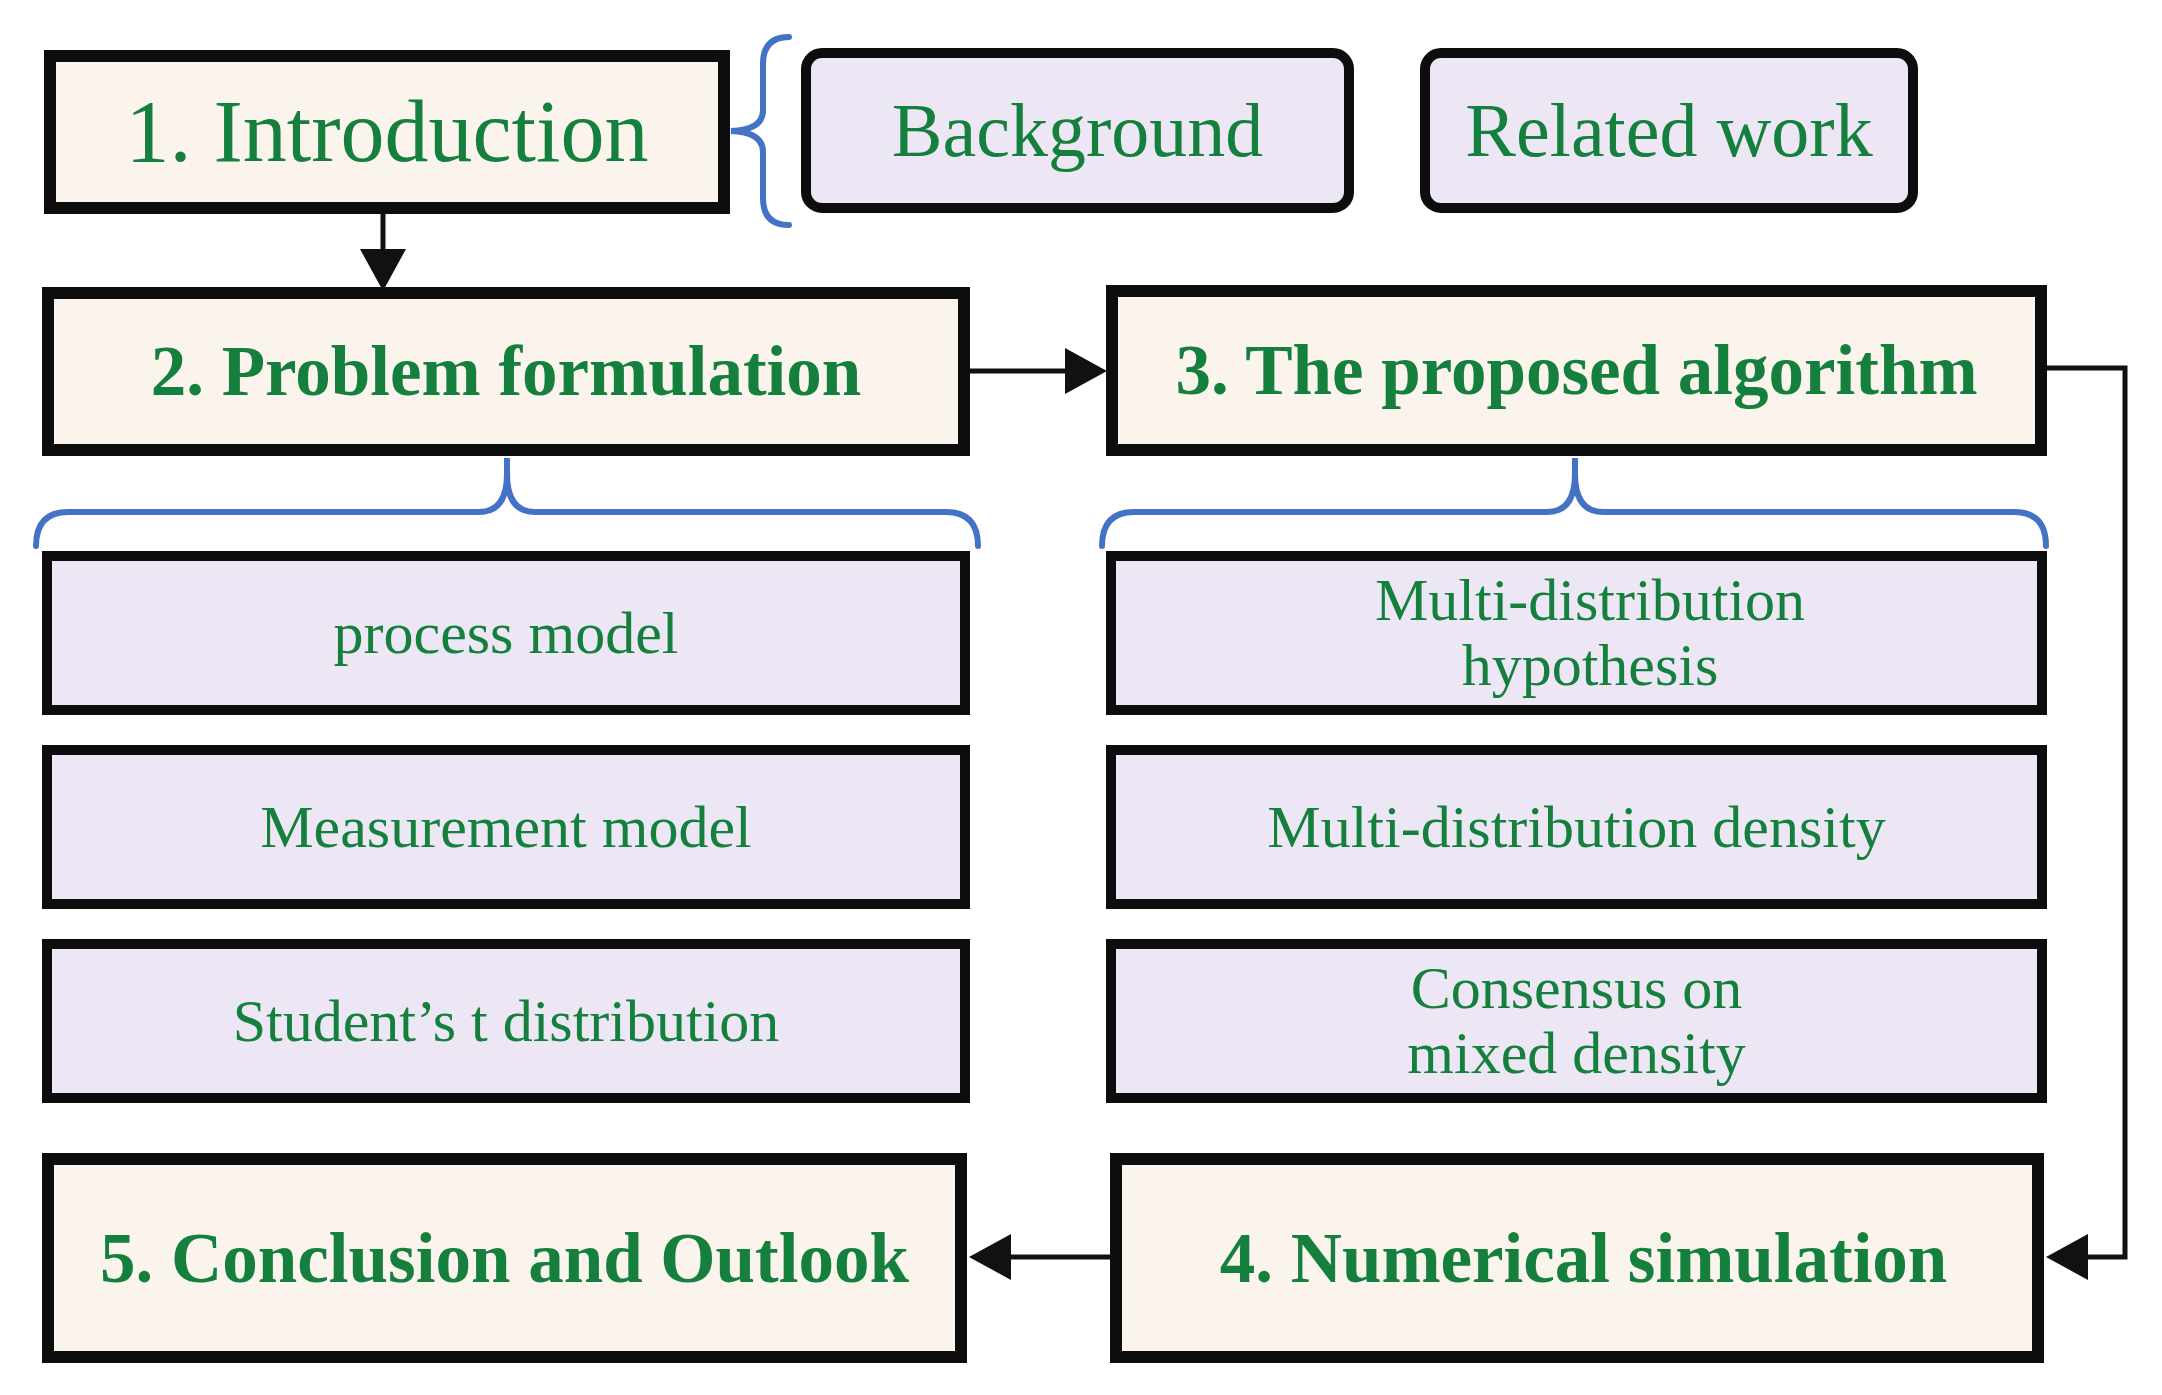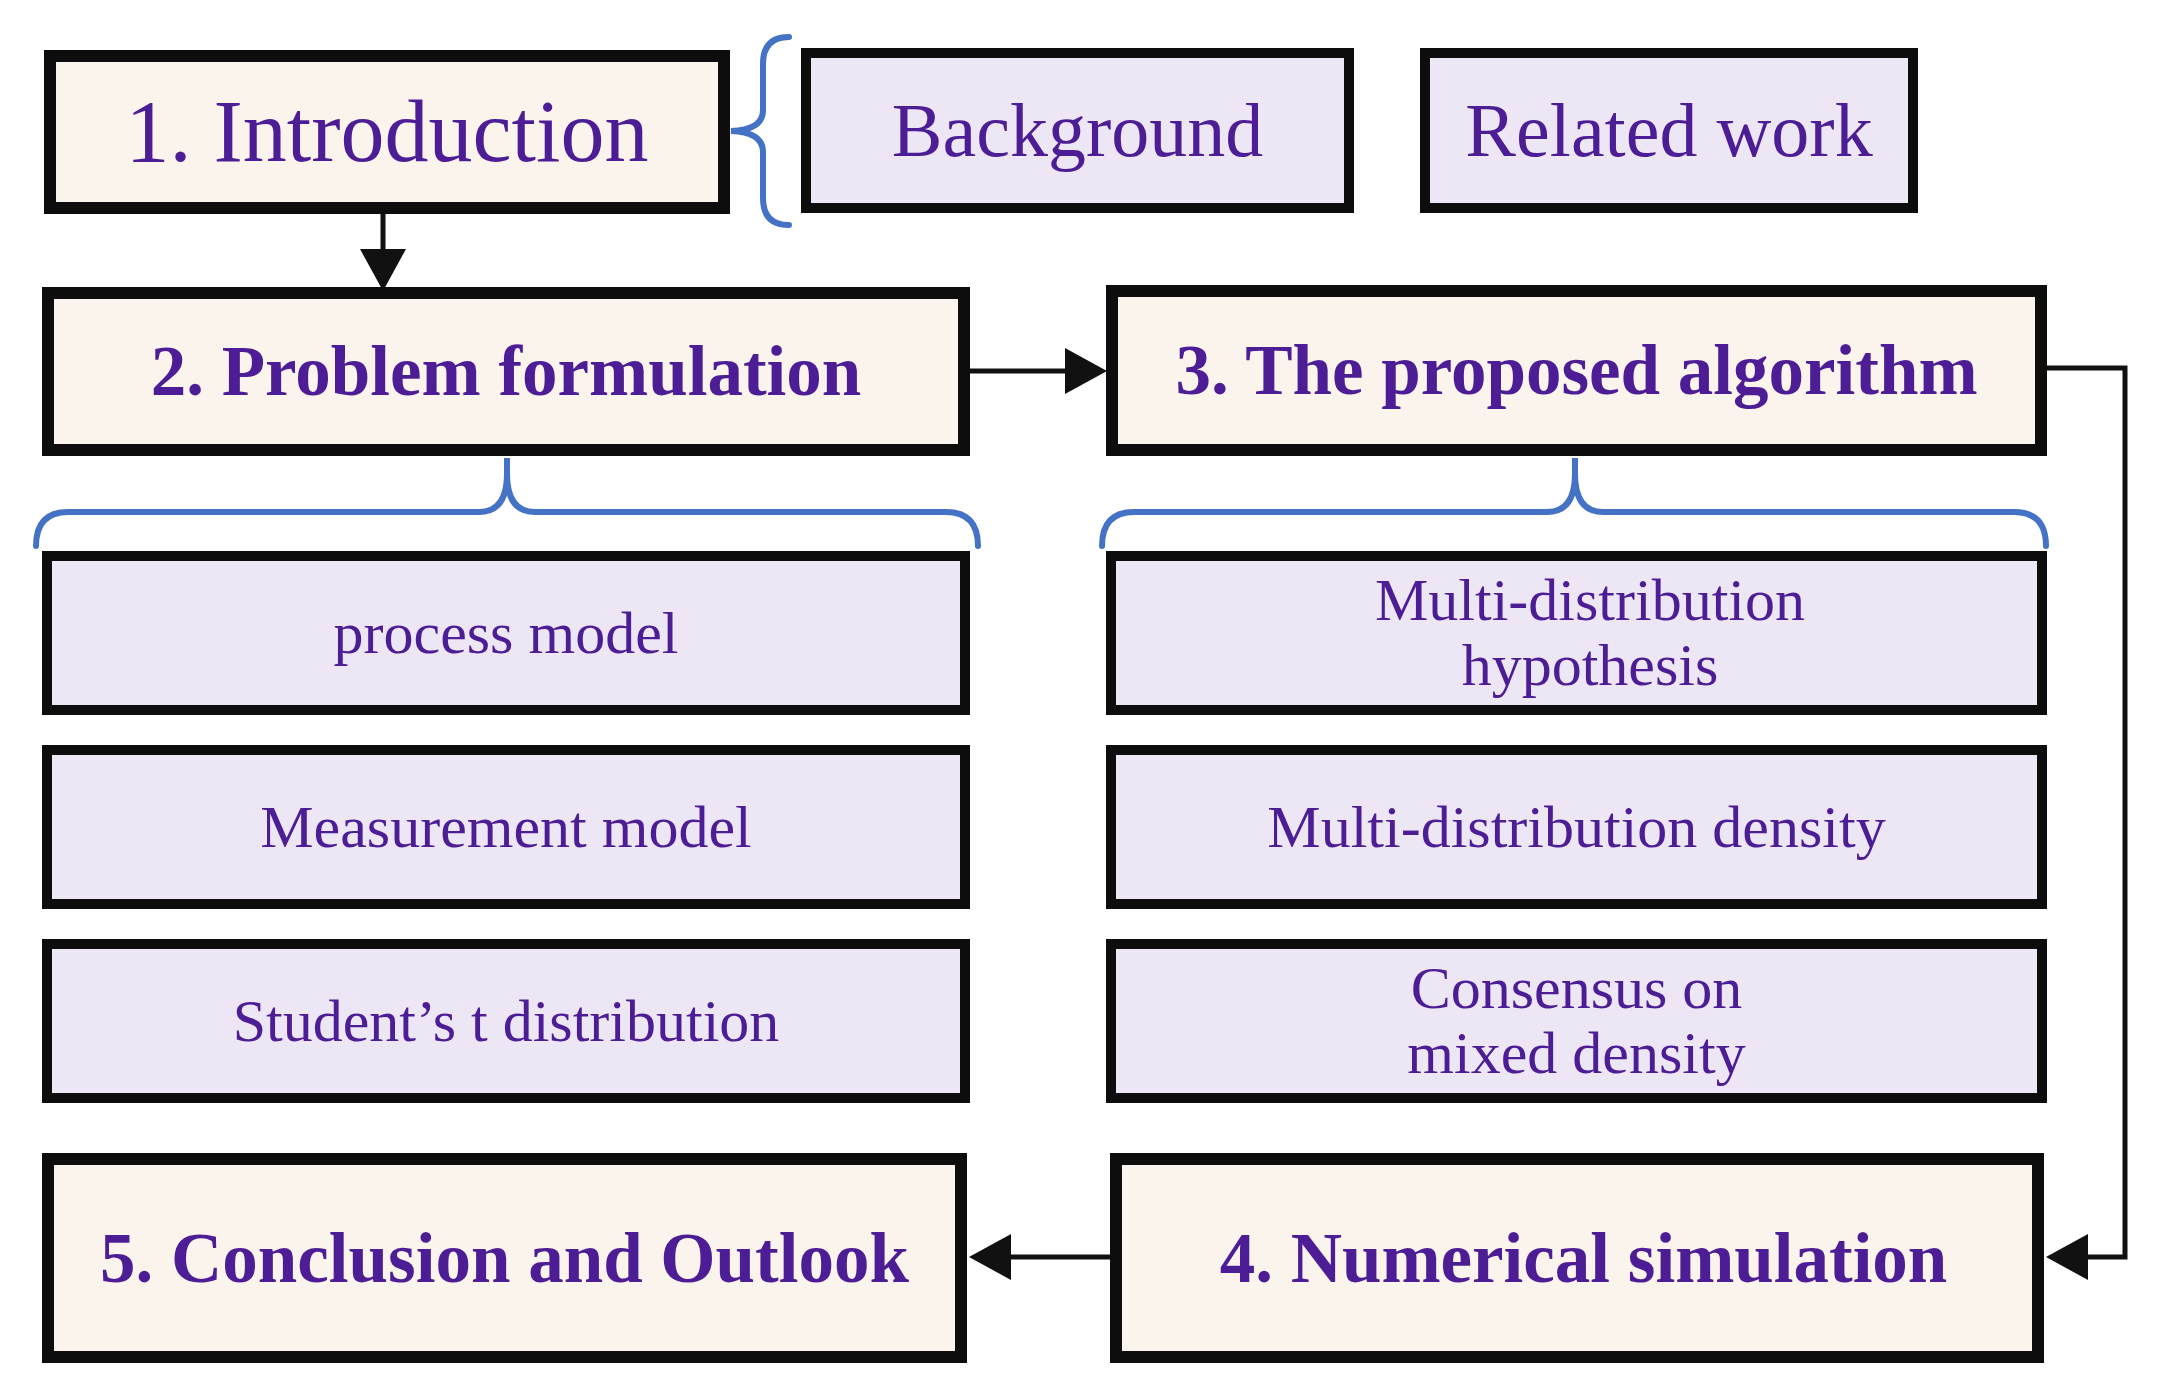--- a/index.html
+++ b/index.html
@@ -1,25 +1,25 @@
 <!DOCTYPE html>
 <html><head>
 <meta charset="utf-8">
 <style>
   html,body{margin:0;padding:0;background:#ffffff;}
   #canvas{position:relative;width:2162px;height:1395px;background:#ffffff;overflow:hidden;
           font-family:"Liberation Serif","DejaVu Serif",serif;}
   .node{position:absolute;box-sizing:border-box;display:flex;align-items:center;justify-content:center;
-        text-align:center;color:#4c1d95;line-height:1.08;}
+        text-align:center;color:#15803d;line-height:1.08;}
   .section{background:#fbf4ec;border:12px solid #0d0d0d;}
   .sub{background:#ece6f5;border:10px solid #0d0d0d;}
   .bold{font-weight:bold;}
   .fs-xl{font-size:88px;}
   .fs-l{font-size:71px;}
-  .fs-m{font-size:76px;}
+  .fs-m{font-size:76px;border-radius:21px;}
   .fs-s{font-size:60px;}
   .multiline{white-space:pre-line;}
   #overlay{position:absolute;left:0;top:0;pointer-events:none;}
 </style>
 </head>
 <body>
 
 <div id="canvas">
 
   <svg id="overlay" width="2162" height="1395" viewBox="0 0 2162 1395">

